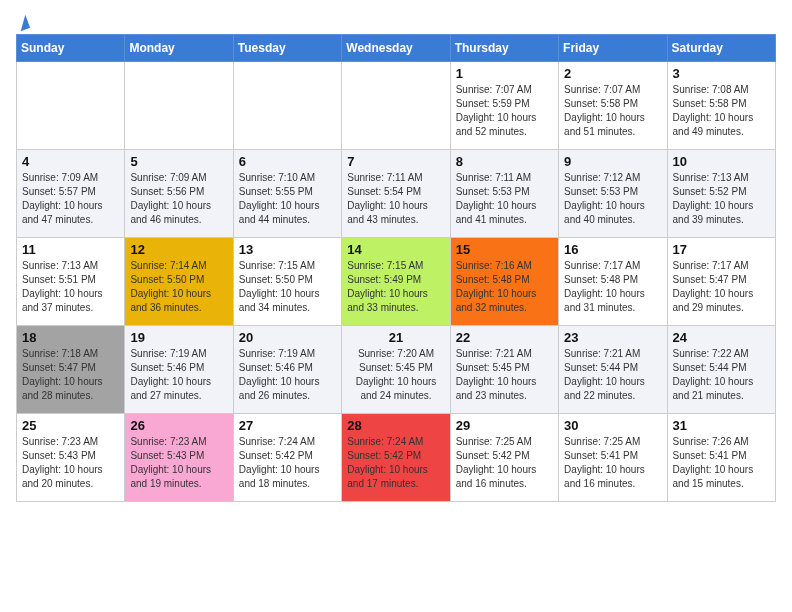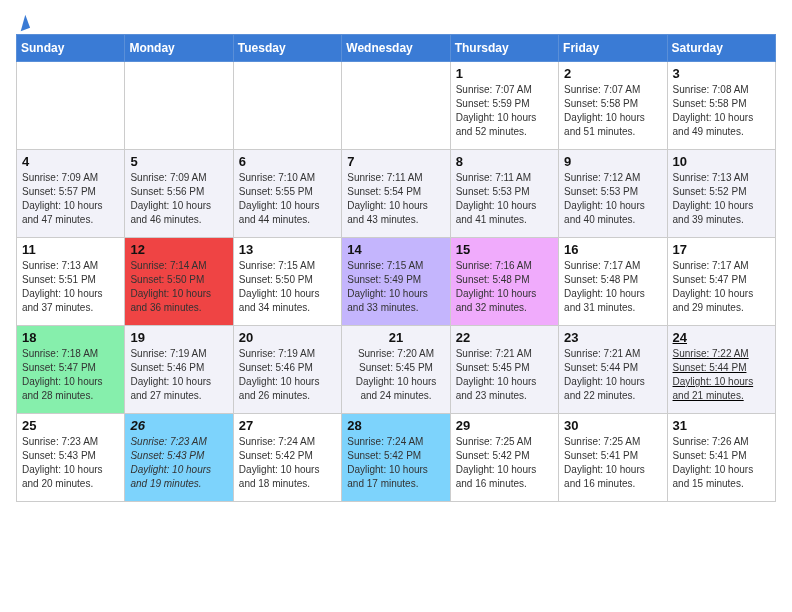--- a/index.html
+++ b/index.html
@@ -169,47 +169,47 @@
         <td style="background: rgb(242, 242, 249);">
           <div class="day-number">10</div>
           <div class="day-info">Sunrise: 7:13 AM<br>Sunset: 5:52 PM<br>Daylight: 10 hours<br>and 39 minutes.</div>
         </td>
       </tr>
       <tr>
         <td style="background: rgb(255, 255, 255);">
           <div class="day-number">11</div>
           <div class="day-info">Sunrise: 7:13 AM<br>Sunset: 5:51 PM<br>Daylight: 10 hours<br>and 37 minutes.</div>
         </td>
-        <td style="background: #ef4444;">
+        <td style="background: #eab308;">
           <div class="day-number">12</div>
           <div class="day-info">Sunrise: 7:14 AM<br>Sunset: 5:50 PM<br>Daylight: 10 hours<br>and 36 minutes.</div>
         </td>
         <td style="background: rgb(255, 255, 255);">
           <div class="day-number">13</div>
           <div class="day-info">Sunrise: 7:15 AM<br>Sunset: 5:50 PM<br>Daylight: 10 hours<br>and 34 minutes.</div>
         </td>
-        <td style="background: #c4b5fd;">
+        <td style="background: #bef264;">
           <div class="day-number">14</div>
           <div class="day-info">Sunrise: 7:15 AM<br>Sunset: 5:49 PM<br>Daylight: 10 hours<br>and 33 minutes.</div>
         </td>
-        <td style="background: #f0abfc; margin-left: 38px;">
+        <td style="background: #f97316; margin-left: 38px;">
           <div class="day-number">15</div>
           <div class="day-info">Sunrise: 7:16 AM<br>Sunset: 5:48 PM<br>Daylight: 10 hours<br>and 32 minutes.</div>
         </td>
         <td style="background: rgb(255, 255, 255);">
           <div class="day-number">16</div>
           <div class="day-info">Sunrise: 7:17 AM<br>Sunset: 5:48 PM<br>Daylight: 10 hours<br>and 31 minutes.</div>
         </td>
         <td style="background: rgb(255, 255, 255); margin-top: 40px;">
           <div class="day-number">17</div>
           <div class="day-info">Sunrise: 7:17 AM<br>Sunset: 5:47 PM<br>Daylight: 10 hours<br>and 29 minutes.</div>
         </td>
       </tr>
       <tr>
-        <td style="background: #86efac;">
+        <td style="background: #a3a3a3;">
           <div class="day-number">18</div>
           <div class="day-info">Sunrise: 7:18 AM<br>Sunset: 5:47 PM<br>Daylight: 10 hours<br>and 28 minutes.</div>
         </td>
         <td style="background: rgb(242, 242, 249);">
           <div class="day-number">19</div>
           <div class="day-info">Sunrise: 7:19 AM<br>Sunset: 5:46 PM<br>Daylight: 10 hours<br>and 27 minutes.</div>
         </td>
         <td style="background: rgb(242, 242, 249);">
           <div class="day-number">20</div>
           <div class="day-info">Sunrise: 7:19 AM<br>Sunset: 5:46 PM<br>Daylight: 10 hours<br>and 26 minutes.</div>
@@ -219,39 +219,39 @@
           <div class="day-info">Sunrise: 7:20 AM<br>Sunset: 5:45 PM<br>Daylight: 10 hours<br>and 24 minutes.</div>
         </td>
         <td style="background: rgb(242, 242, 249);">
           <div class="day-number">22</div>
           <div class="day-info">Sunrise: 7:21 AM<br>Sunset: 5:45 PM<br>Daylight: 10 hours<br>and 23 minutes.</div>
         </td>
         <td style="background: rgb(242, 242, 249);">
           <div class="day-number">23</div>
           <div class="day-info">Sunrise: 7:21 AM<br>Sunset: 5:44 PM<br>Daylight: 10 hours<br>and 22 minutes.</div>
         </td>
-        <td style="background: rgb(242, 242, 249); text-decoration: underline;">
+        <td style="background: rgb(242, 242, 249);">
           <div class="day-number">24</div>
           <div class="day-info">Sunrise: 7:22 AM<br>Sunset: 5:44 PM<br>Daylight: 10 hours<br>and 21 minutes.</div>
         </td>
       </tr>
       <tr>
         <td style="background: rgb(255, 255, 255);">
           <div class="day-number">25</div>
           <div class="day-info">Sunrise: 7:23 AM<br>Sunset: 5:43 PM<br>Daylight: 10 hours<br>and 20 minutes.</div>
         </td>
-        <td style="background: #7dd3fc; font-style: italic;">
+        <td style="background: #f9a8d4;">
           <div class="day-number">26</div>
           <div class="day-info">Sunrise: 7:23 AM<br>Sunset: 5:43 PM<br>Daylight: 10 hours<br>and 19 minutes.</div>
         </td>
         <td style="background: rgb(255, 255, 255);">
           <div class="day-number">27</div>
           <div class="day-info">Sunrise: 7:24 AM<br>Sunset: 5:42 PM<br>Daylight: 10 hours<br>and 18 minutes.</div>
         </td>
-        <td style="background: #7dd3fc; margin-top: 16px;">
+        <td style="background: #ef4444; margin-top: 16px;">
           <div class="day-number">28</div>
           <div class="day-info">Sunrise: 7:24 AM<br>Sunset: 5:42 PM<br>Daylight: 10 hours<br>and 17 minutes.</div>
         </td>
         <td style="background: rgb(255, 255, 255);">
           <div class="day-number">29</div>
           <div class="day-info">Sunrise: 7:25 AM<br>Sunset: 5:42 PM<br>Daylight: 10 hours<br>and 16 minutes.</div>
         </td>
         <td style="background: rgb(255, 255, 255); margin-top: 19px;">
           <div class="day-number">30</div>
           <div class="day-info">Sunrise: 7:25 AM<br>Sunset: 5:41 PM<br>Daylight: 10 hours<br>and 16 minutes.</div>

